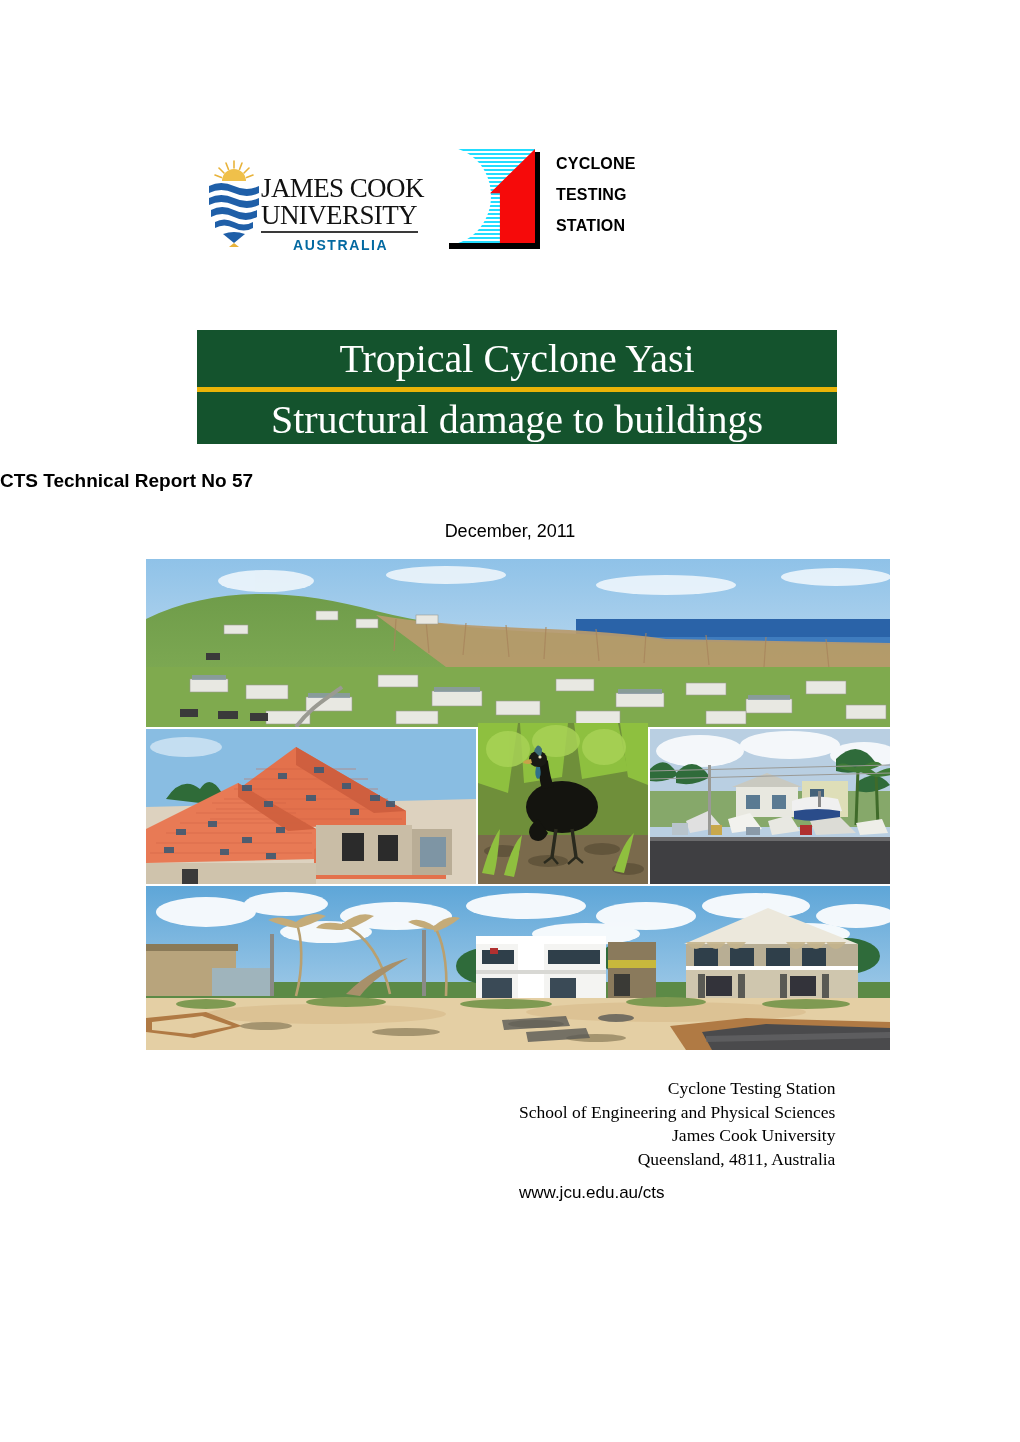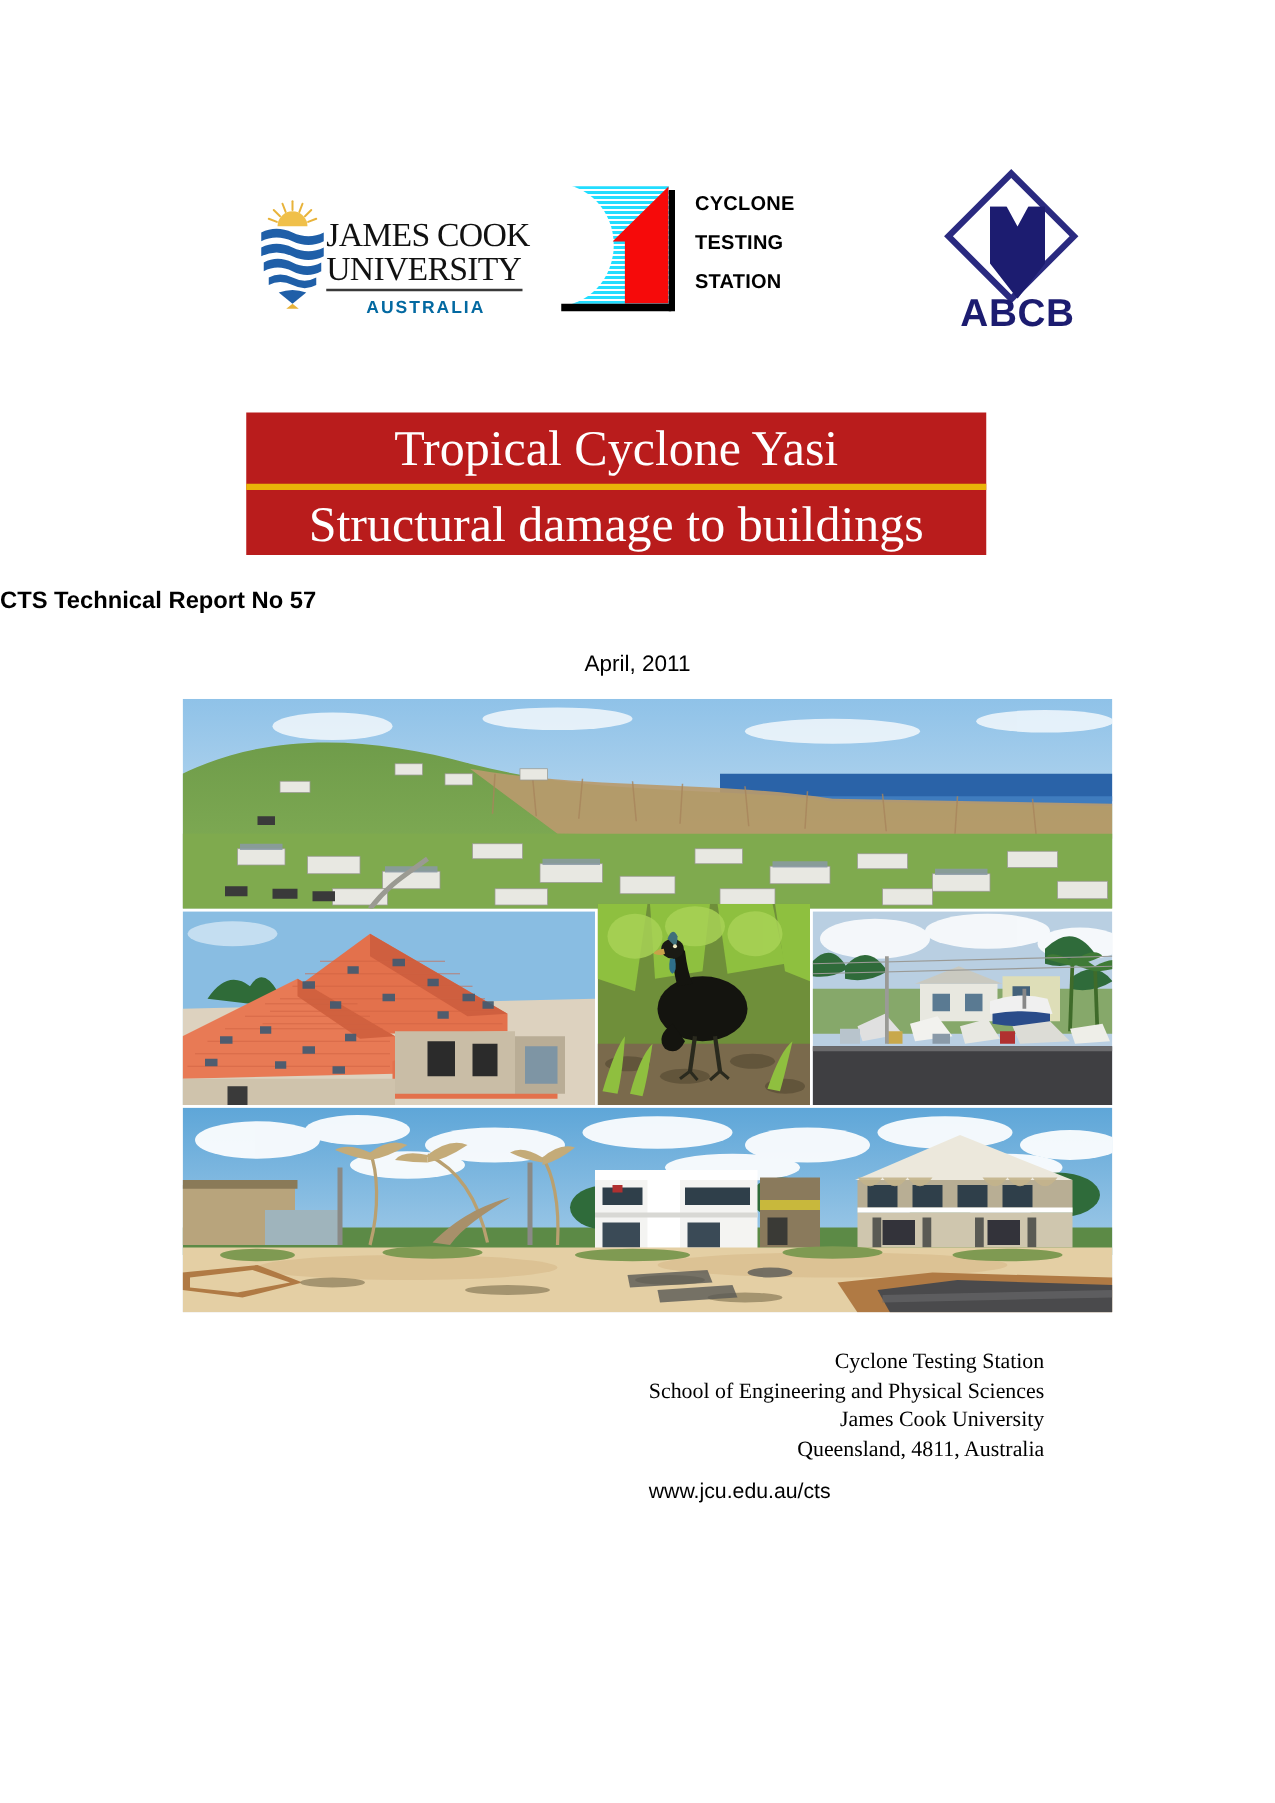--- a/index.html
+++ b/index.html
@@ -166,23 +166,23 @@
     font-size: 31px;
     letter-spacing: 0.5px;
     color: #1c1c70;
   }
 
   
   #title-banner {
     position: absolute;
     left: 197px;
     top: 330px;
-    width: 592px;
+    width: 640px;
     height: 114px;
-    background: #b91c1c;
+    background: #14532d;
   }
   .banner-line {
     font-family: "Liberation Serif", serif;
     font-size: 40px;
     line-height: 57px;
     color: #ffffff;
     text-align: center;
     height: 57px;
     white-space: nowrap;
   }
@@ -294,35 +294,30 @@
     <div class="cts-red"></div>
     <div class="cts-baseline"></div>
     <div class="cts-rightline"></div>
   </div>
   <div class="cts-words">
     <div>CYCLONE</div>
     <div>TESTING</div>
     <div>STATION</div>
   </div>
 
-  <div class="abcb-logo">
-    <div class="abcb-diamond"></div>
-    <div class="abcb-chev"></div>
-    <div class="abcb-text">ABCB</div>
-  </div>
 
 </div>
 
 <div id="title-banner">
   <div class="banner-line">Tropical Cyclone Yasi</div>
   <div class="banner-line second">Structural damage to buildings</div>
 </div>
 
 <div id="report-no">CTS Technical Report No 57</div>
-<div id="report-date">April, 2011</div>
+<div id="report-date">December, 2011</div>
 
 <div id="montage">
 
   <div class="photo" id="photo-panorama">
     <svg width="744" height="168" viewBox="0 0 744 168">
       <defs>
         <linearGradient id="pSky" x1="0" y1="0" x2="0" y2="1">
           <stop offset="0%" stop-color="#8fc2e8"></stop>
             <stop offset="100%" stop-color="#cfe3f2"></stop>
         </linearGradient>

